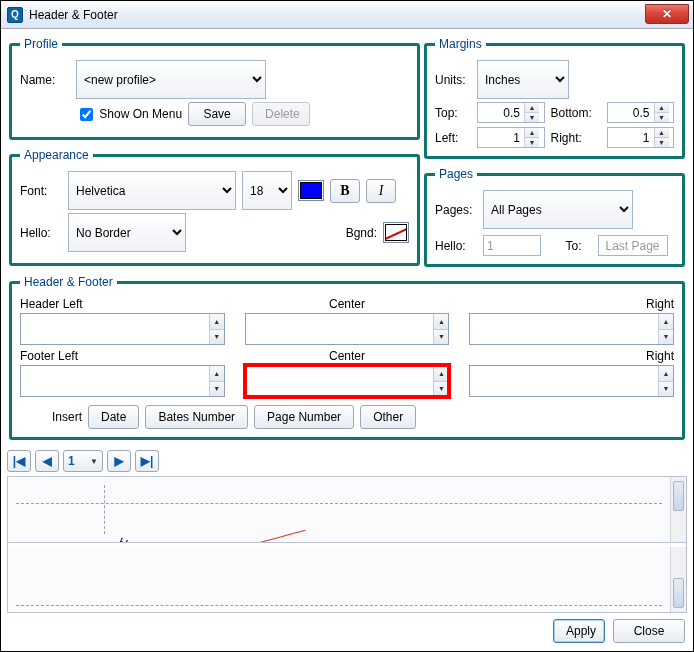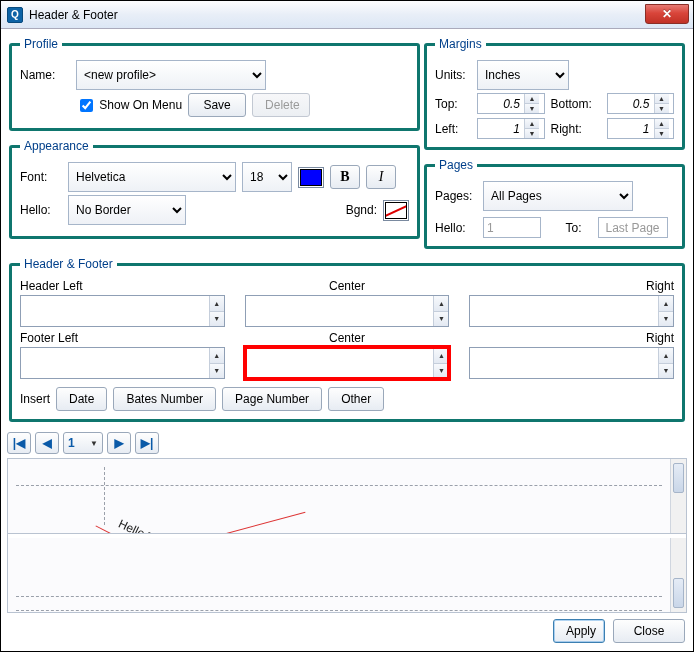--- a/index.html
+++ b/index.html
@@ -13,32 +13,32 @@
 
   fieldset { border: 3px solid #0f766e; border-radius: 3px; margin: 4px 2px; padding: 6px 8px 8px 8px; }
   legend { padding: 0 4px; color: #003f8a; }
 
   .top-row { display: flex; }
   .top-left { flex: 1; display:flex; flex-direction:column; }
   .top-right { width: 265px; display:flex; flex-direction:column; }
 
   .form-row { display:flex; align-items:center; margin: 3px 0; gap:6px;}
   label.lbl { display:inline-block; }
-  select, input[type=text].plain { border: 1px solid #a6b5c9; background:#fff; height:30px; padding: 6px 3px; }
+  select, input[type=text].plain { border: 1px solid #a6b5c9; background:#fff; height:39px; padding: 6px 3px; }
   select { background: linear-gradient(#fff,#eef1f6); }
   .wide-select { width: 190px; }
 
   .btn { height: 24px; padding: 0 12px; border: 1px solid #9aa8ba; border-radius: 3px; background: linear-gradient(#fefefe,#e7ecf3); cursor:pointer; }
   .btn:disabled { color:#9a9a9a; border-color:#c2c8d2; background:linear-gradient(#f7f7f9,#eceff3); cursor:default;}
   .btn.primary { border-color:#3c7fb1; box-shadow: 0 0 0 1px rgba(100,170,230,.5) inset; }
 
   input[type=checkbox] { vertical-align:middle; }
 
   .spin { display:inline-flex; height:21px; border:1px solid #a6b5c9; background:#fff; }
-  .spin input { border:0; width:46px; text-align:right; padding:0 4px; height:19px; outline:none;font-style:italic;}
+  .spin input { border:0; width:46px; text-align:right; padding:0 4px; height:19px; outline:none;}
   .spin .arrows { width:15px; display:flex; flex-direction:column; border-left:1px solid #c5cedb;}
   .spin .arrows span { flex:1; display:flex; align-items:center; justify-content:center; font-size:7px; color:#333; background:linear-gradient(#f7f9fc,#e3e9f2); }
   .spin .arrows span + span { border-top:1px solid #c5cedb; }
 
   .color-swatch { width:26px; height:21px; border:1px solid #7a8aa0; padding:1px; display:inline-flex; }
   .color-swatch .inner { flex:1; background:#0000ff; border:1px solid #000; }
   .color-swatch.bgnd .inner { background:#fff; position:relative; overflow:hidden; }
   .color-swatch.bgnd .inner::after { content:""; position:absolute; left:-4px; right:-4px; top:50%; border-top:2px solid #d00; transform:rotate(-25deg);}
 
   .icon-btn { width:30px; height:24px; border:1px solid #9aa8ba; border-radius:3px; background:linear-gradient(#fefefe,#e7ecf3); display:inline-flex; align-items:center; justify-content:center; font-family: "Times New Roman", serif; font-size:14px; font-weight:bold;}
@@ -51,21 +51,21 @@
   .hf-col.center .lab { text-align:center; }
   .hf-col.right .lab { text-align:right; }
   .hf-input { display:flex; height:32px; border:1px solid #8f9fb5; background:#fff; }
   .hf-input textarea { flex:1; border:0; resize:none; padding:2px; outline:none; font:inherit;}
   .hf-input .arrows { width:15px; display:flex; flex-direction:column; border-left:1px solid #c5cedb;}
   .hf-input .arrows span { flex:1; display:flex; align-items:center; justify-content:center; font-size:7px; color:#333; background:linear-gradient(#f7f9fc,#e3e9f2);}
   .hf-input .arrows span + span { border-top:1px solid #c5cedb;}
 
   .highlight { outline:4px solid #ff0000; outline-offset:-2px; }
 
-  .insert-row { display:flex; gap:6px; align-items:center; margin-top:8px; }
+  .insert-row { display:flex; gap:6px; align-items:center; margin-top:8px;margin-left:32px; }
 
   .pager { display:flex; gap:4px; margin:6px 0 4px 0;}
   .pbtn { width:24px; height:22px; border:1px solid #9aa8ba; border-radius:3px; background:linear-gradient(#fefefe,#e7ecf3); display:inline-flex; align-items:center; justify-content:center; color:#0a5aa8; font-weight:bold; font-size:12px;}
   .pbtn.sel { width:40px; justify-content:space-between; padding:0 4px;}
   .pbtn.sel .dd { font-size:8px; color:#333;}
 
   .preview-wrap { flex:1; display:flex; flex-direction:column; border:1px solid #b9c3d1; gap:4px; min-height:0;}
   .preview-half { flex:1; background:#fbfbfd; position:relative; overflow:hidden; border-bottom:1px solid #b9c3d1;}
   .preview-half:last-child { border-bottom:0;}
   .scroll-v { position:absolute; top:0; right:0; bottom:0; width:16px; background:#f1f1f1; border-left:1px solid #d0d6df;}

